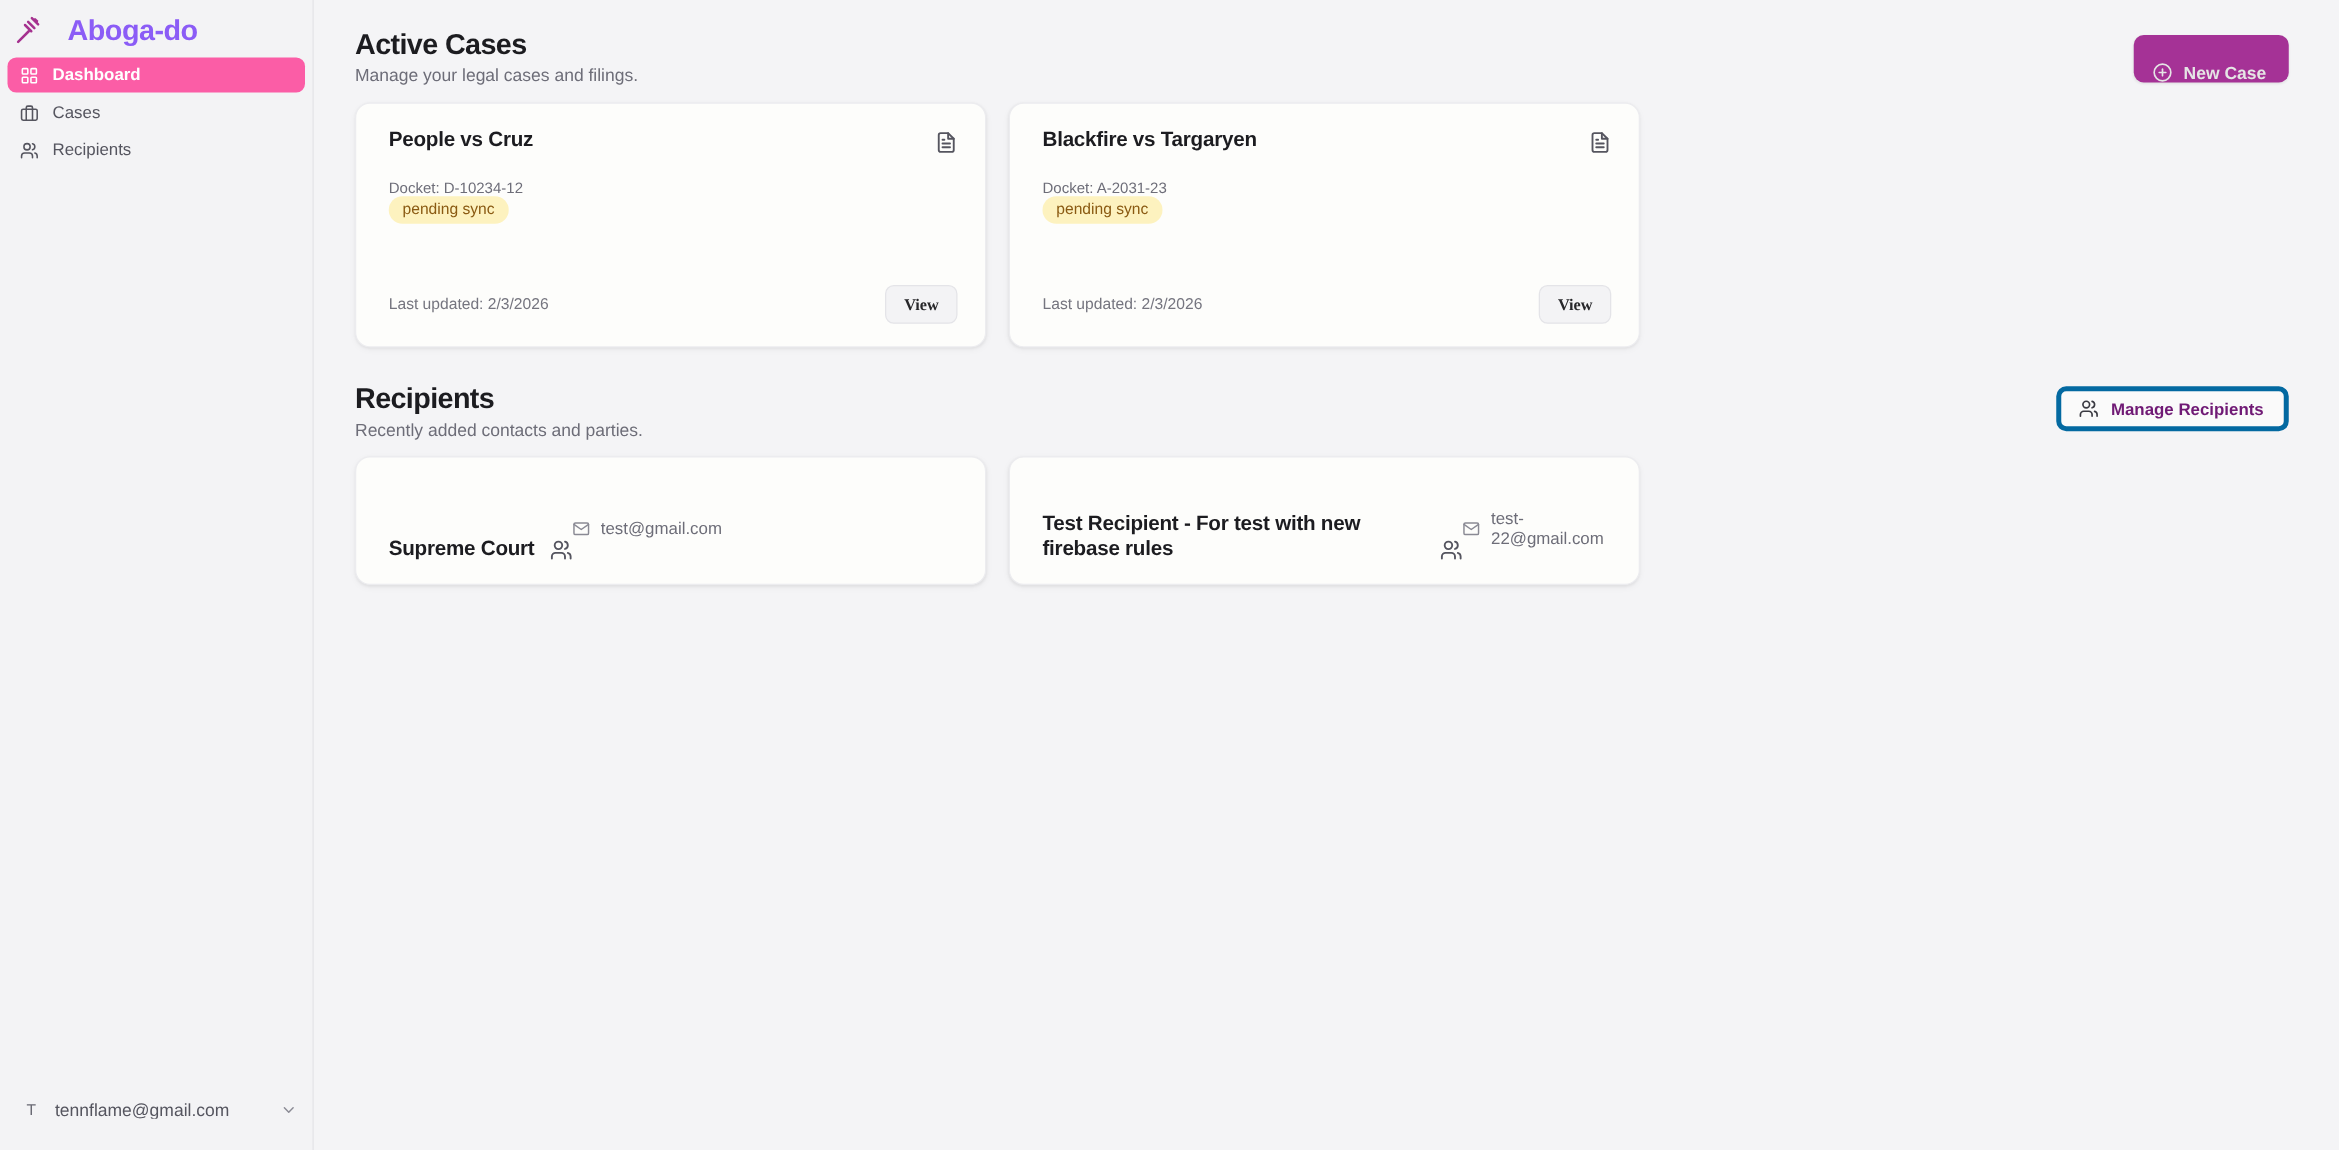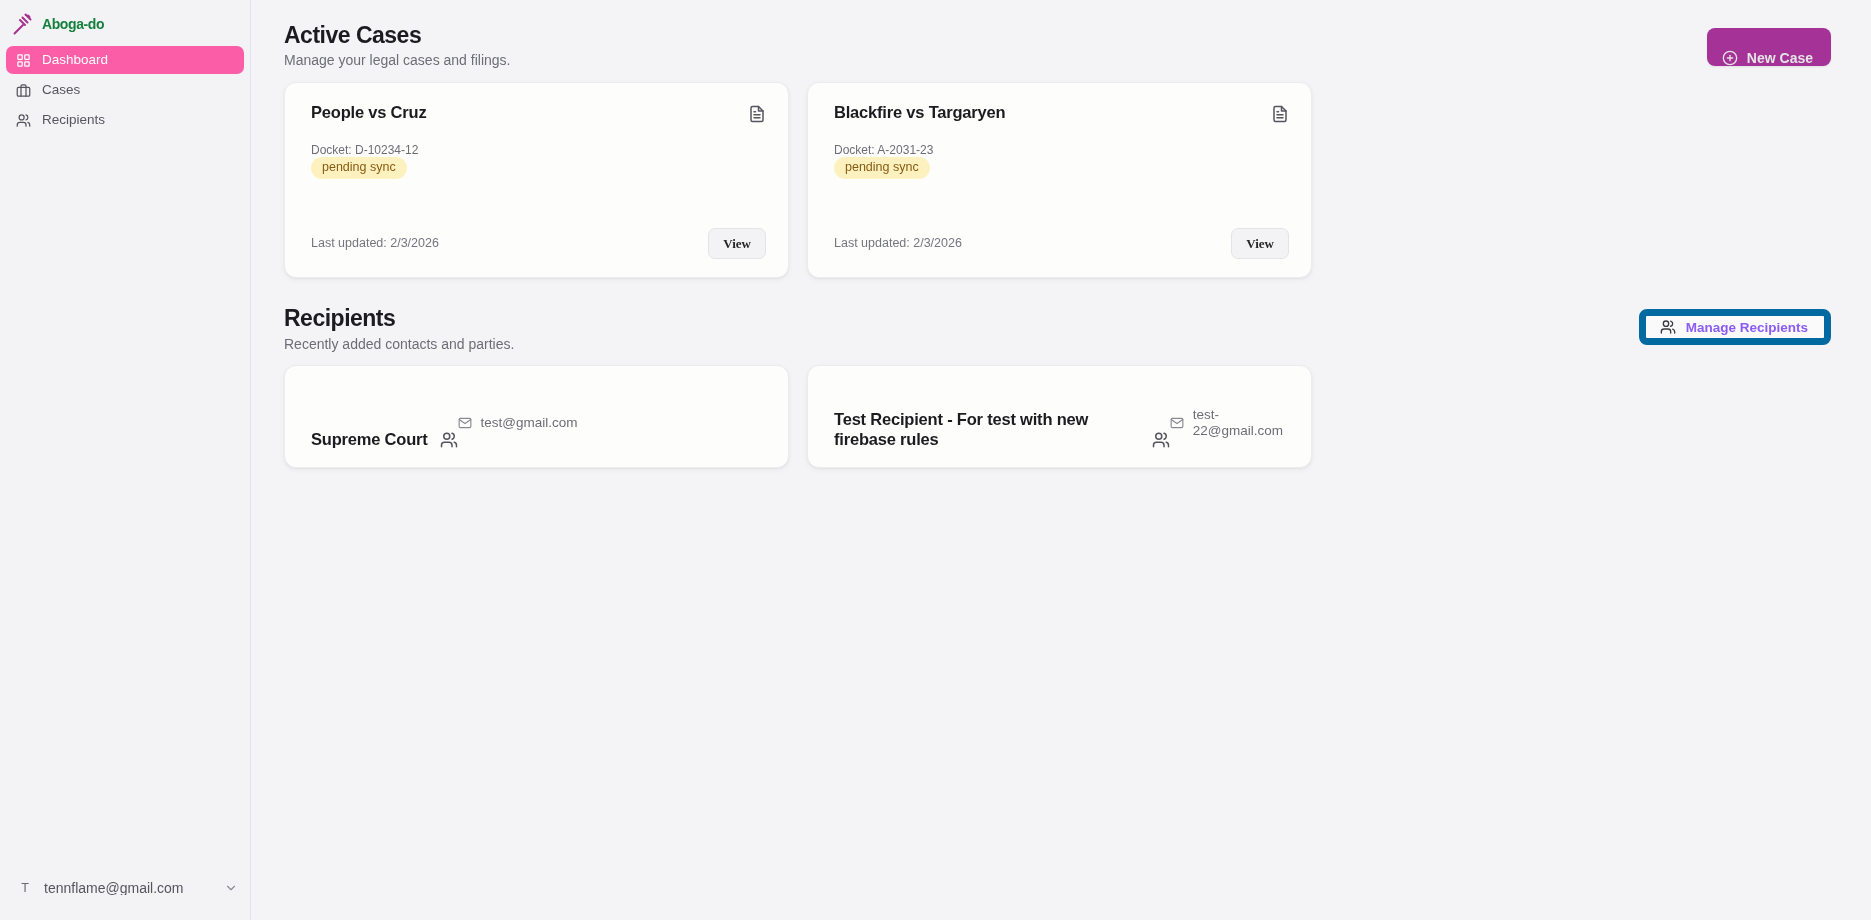--- a/index.html
+++ b/index.html
@@ -36,46 +36,47 @@
   }
 
   .brand {
     display: flex;
     align-items: center;
     gap: 9px;
     padding: 12px 0 10px 9px;
   }
   .brand-mark { width: 24px; height: 24px; display: block; flex: 0 0 24px; }
   .brand-name {
-    font-size: 14px;
+    font-size: 23px;
     font-weight: 700;
     letter-spacing: -0.4px;
-    color: #15803d;
+    color: #8b5cf6;
     line-height: 1;
+    margin-left: 12px;
   }
 
   .nav { padding: 0 6px; display: flex; flex-direction: column; gap: 2px; }
 
   .nav-item {
     display: flex;
     align-items: center;
     gap: 11px;
     height: 28px;
     padding: 0 10px;
     border-radius: 7px;
     font-size: 13.5px;
     color: #55555f;
     cursor: pointer;
     user-select: none;
   }
   .nav-item .nav-icon { width: 15px; height: 15px; display: block; flex: 0 0 15px; color: #55555f; }
   .nav-item.active {
     background: #fb5da6;
     color: #ffffff;
-    font-weight: 400;
+    font-weight: 700;
   }
   .nav-item.active .nav-icon { color: #ffffff; }
   .nav-label { line-height: 1; }
 
   .sidebar-spacer { flex: 1 1 auto; }
 
   .user-row {
     display: flex;
     align-items: center;
     gap: 10px;
@@ -152,22 +153,22 @@
   }
   .btn-primary svg { width: 16px; height: 16px; display: block; }
 
   .btn-secondary {
     display: inline-flex;
     align-items: center;
     gap: 10px;
     height: 36px;
     padding: 0 16px 0 14px;
     background: #fafafa;
-    color: #8b5cf6;
-    border: 7px solid #0369a1;
+    color: #701a75;
+    border: 4px solid #0369a1;
     border-radius: 8px;
     font-family: inherit;
     font-size: 13.5px;
     font-weight: 600;
     cursor: pointer;
     margin-top: 4px;
   }
   .btn-secondary svg { width: 16px; height: 16px; display: block; color: #3a3a42; }
 
   

